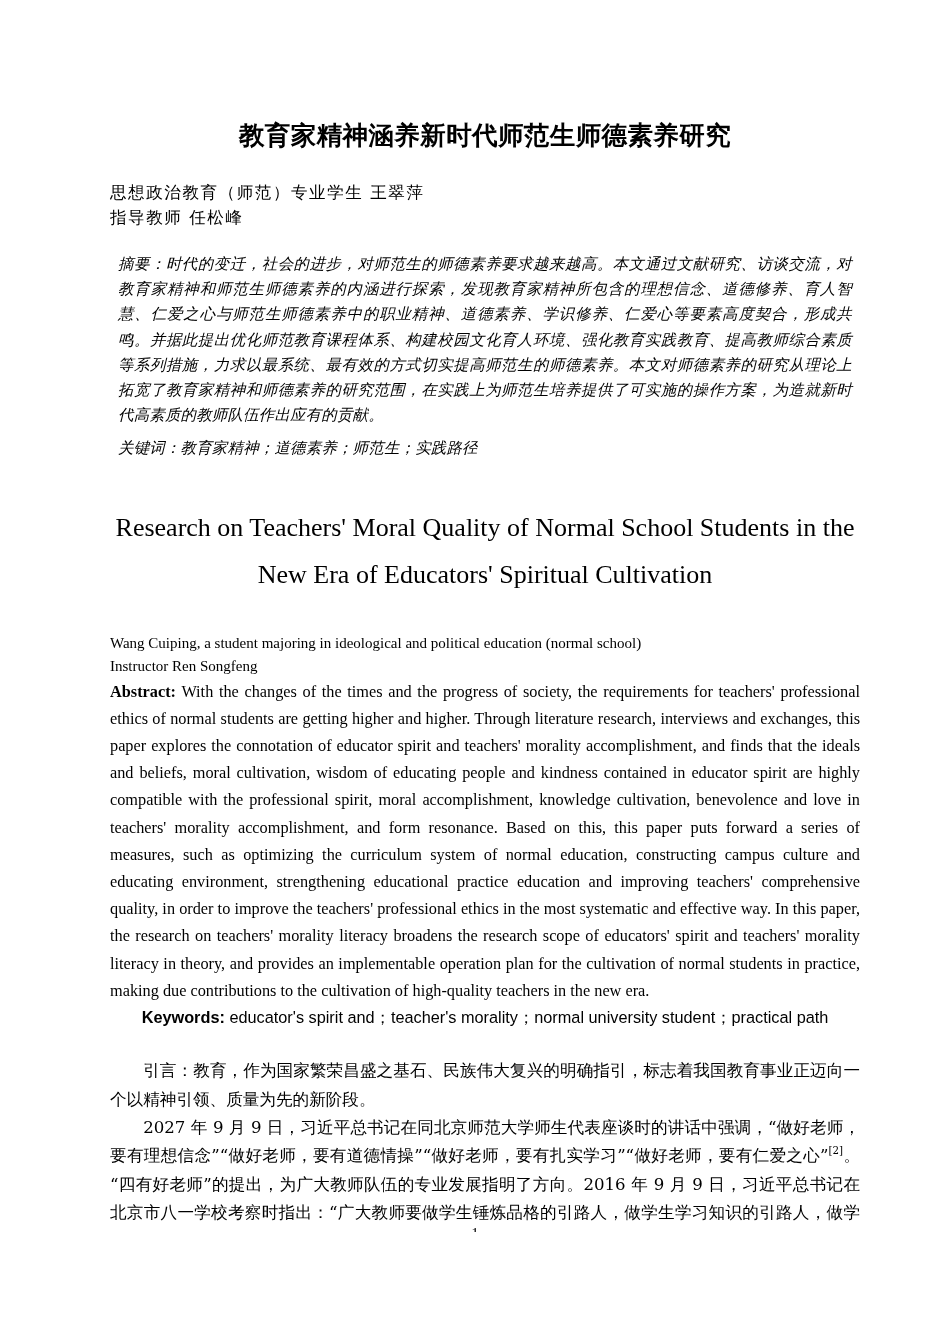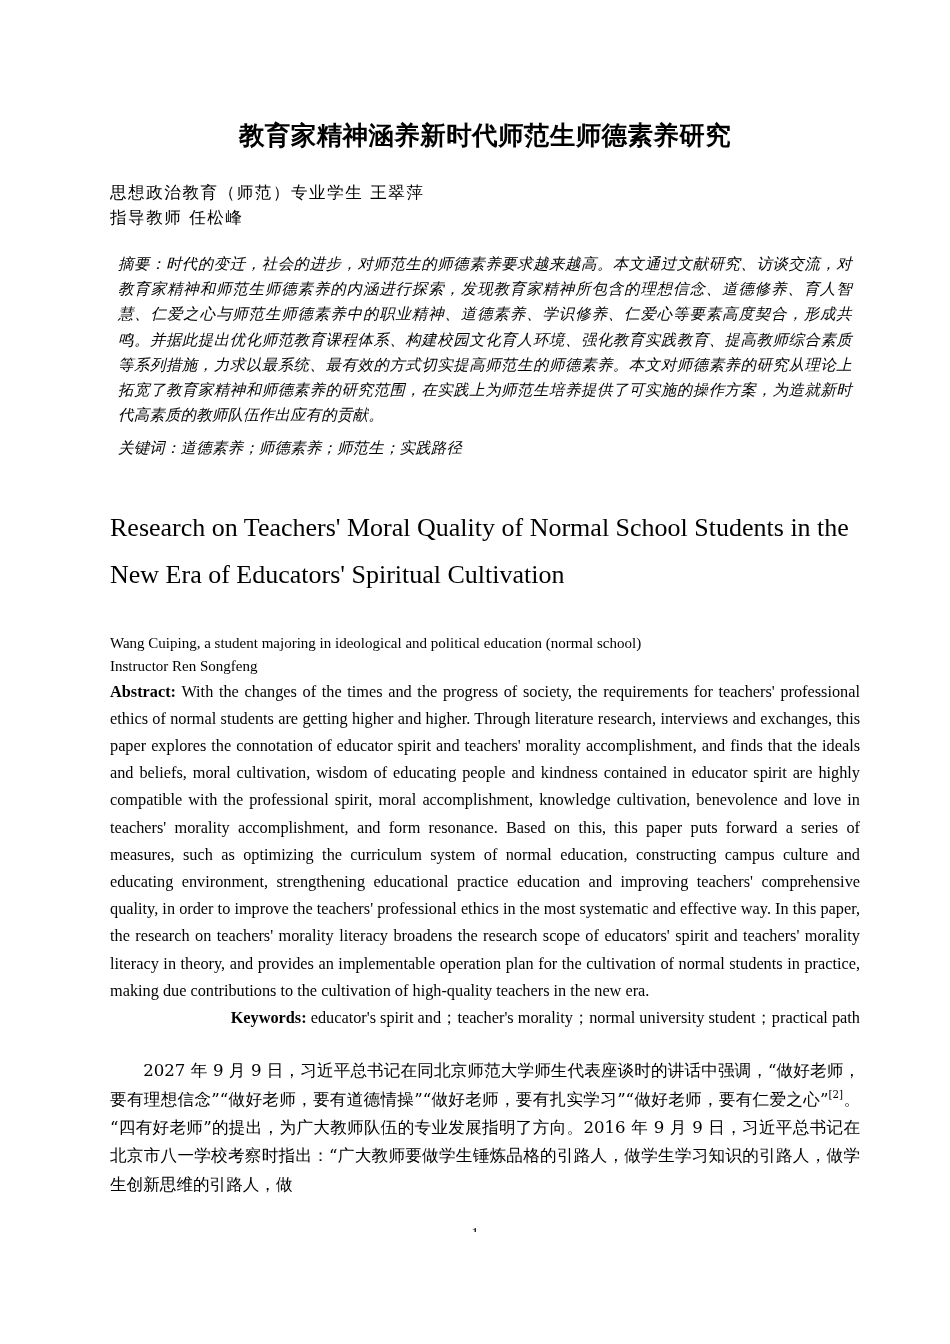--- a/index.html
+++ b/index.html
@@ -68,20 +68,21 @@
     font-style: italic;
     margin: 0;
   }
 
   
   .en-title {
     margin-top: 42px;
     font-family: "Liberation Serif", "DejaVu Serif", serif;
     font-size: 26px;
     line-height: 47px;
+    text-align: center;
     font-weight: normal;
   }
 
   
   .en-byline {
     margin-top: 34px;
     font-family: "Liberation Serif", "DejaVu Serif", serif;
     font-size: 15px;
     line-height: 23px;
   }
@@ -90,25 +91,25 @@
   
   .en-abstract {
     font-family: "Liberation Serif", "DejaVu Serif", serif;
     font-size: 16.3px;
     line-height: 27.2px;
     text-align: justify;
   }
   .en-abstract p { margin: 0; }
   .en-abstract .lead { font-weight: bold; }
   .en-keywords {
-    font-family: Liberation Serif, serif;
+    font-family: Liberation Sans, sans-serif;
     font-size: 16.3px;
     line-height: 27.2px;
     margin: 0;
-    text-align: right;
+    text-align: center;
   }
   .en-keywords .lead { font-weight: bold; }
 
   
   .cn-body {
     margin-top: 26px;
     font-family: "DejaVu Serif", "Liberation Serif", serif;
     font-size: 16.6px;
     line-height: 28.4px;
     text-align: justify;
@@ -143,39 +144,40 @@
 
     <h1 class="cn-title">教育家精神涵养新时代师范生师德素养研究</h1>
 
     <div class="cn-byline">
       <span class="cn-byline-line">思想政治教育（师范）专业学生  王翠萍</span>
       <span class="cn-byline-line">指导教师  任松峰</span>
     </div>
 
     <div class="cn-abstract">
       <p>摘要：时代的变迁，社会的进步，对师范生的师德素养要求越来越高。本文通过文献研究、访谈交流，对教育家精神和师范生师德素养的内涵进行探索，发现教育家精神所包含的理想信念、道德修养、育人智慧、仁爱之心与师范生师德素养中的职业精神、道德素养、学识修养、仁爱心等要素高度契合，形成共鸣。并据此提出优化师范教育课程体系、构建校园文化育人环境、强化教育实践教育、提高教师综合素质等系列措施，力求以最系统、最有效的方式切实提高师范生的师德素养。本文对师德素养的研究从理论上拓宽了教育家精神和师德素养的研究范围，在实践上为师范生培养提供了可实施的操作方案，为造就新时代高素质的教师队伍作出应有的贡献。</p>
-      <p class="cn-keywords">关键词：道德素养；师德素养；师范生；实践路径</p>
+      <p class="cn-keywords">关键词：教育家精神；道德素养；师范生；实践路径</p>
     </div>
 
     <h2 class="en-title">
       <span>Research on Teachers' Moral Quality of Normal School Students in the</span>
       <br>
       <span>New Era of Educators' Spiritual Cultivation</span>
     </h2>
 
     <div class="en-byline">
       <span class="en-byline-line">Wang Cuiping, a student majoring in ideological and political education (normal school)</span>
       <span class="en-byline-line">Instructor Ren Songfeng</span>
     </div>
 
     <div class="en-abstract">
       <p><span class="lead">Abstract:</span> <span>With the changes of the times and the progress of society, the requirements for teachers' professional ethics of normal students are getting higher and higher. Through literature research, interviews and exchanges, this paper explores the connotation of educator spirit and teachers' morality accomplishment, and finds that the ideals and beliefs, moral cultivation, wisdom of educating people and kindness contained in educator spirit are highly compatible with the professional spirit, moral accomplishment, knowledge cultivation, benevolence and love in teachers' morality accomplishment, and form resonance. Based on this, this paper puts forward a series of measures, such as optimizing the curriculum system of normal education, constructing campus culture and educating environment, strengthening educational practice education and improving teachers' comprehensive quality, in order to improve the teachers' professional ethics in the most systematic and effective way. In this paper, the research on teachers' morality literacy broadens the research scope of educators' spirit and teachers' morality literacy in theory, and provides an implementable operation plan for the cultivation of normal students in practice, making due contributions to the cultivation of high-quality teachers in the new era.</span></p>
       <p class="en-keywords"><span class="lead">Keywords:</span> <span>educator's spirit and；teacher's morality；normal university student；practical path</span></p>
     </div>
 
     <div class="cn-body">
+      <p>引言：教育，作为国家繁荣昌盛之基石、民族伟大复兴的明确指引，标志着我国教育事业正迈向一个以精神引领、质量为先的新阶段。</p>
       <p><span>2027 年 9 月 9 日，习近平总书记在同北京师范大学师生代表座谈时的讲话中强调，“做好老师，要有理想信念”“做好老师，要有道德情操”“做好老师，要有扎实学习”“做好老师，要有仁爱之心”</span><sup class="cite">[2]</sup><span>。“四有好老师”的提出，为广大教师队伍的专业发展指明了方向。2016 年 9 月 9 日，习近平总书记在北京市八一学校考察时指出：“广大教师要做学生锤炼品格的引路人，做学生学习知识的引路人，做学生创新思维的引路人，做</span></p>
     </div>
 
   </div>
 
   <div class="page-number">1</div>
 </div>
 
 </body></html>

